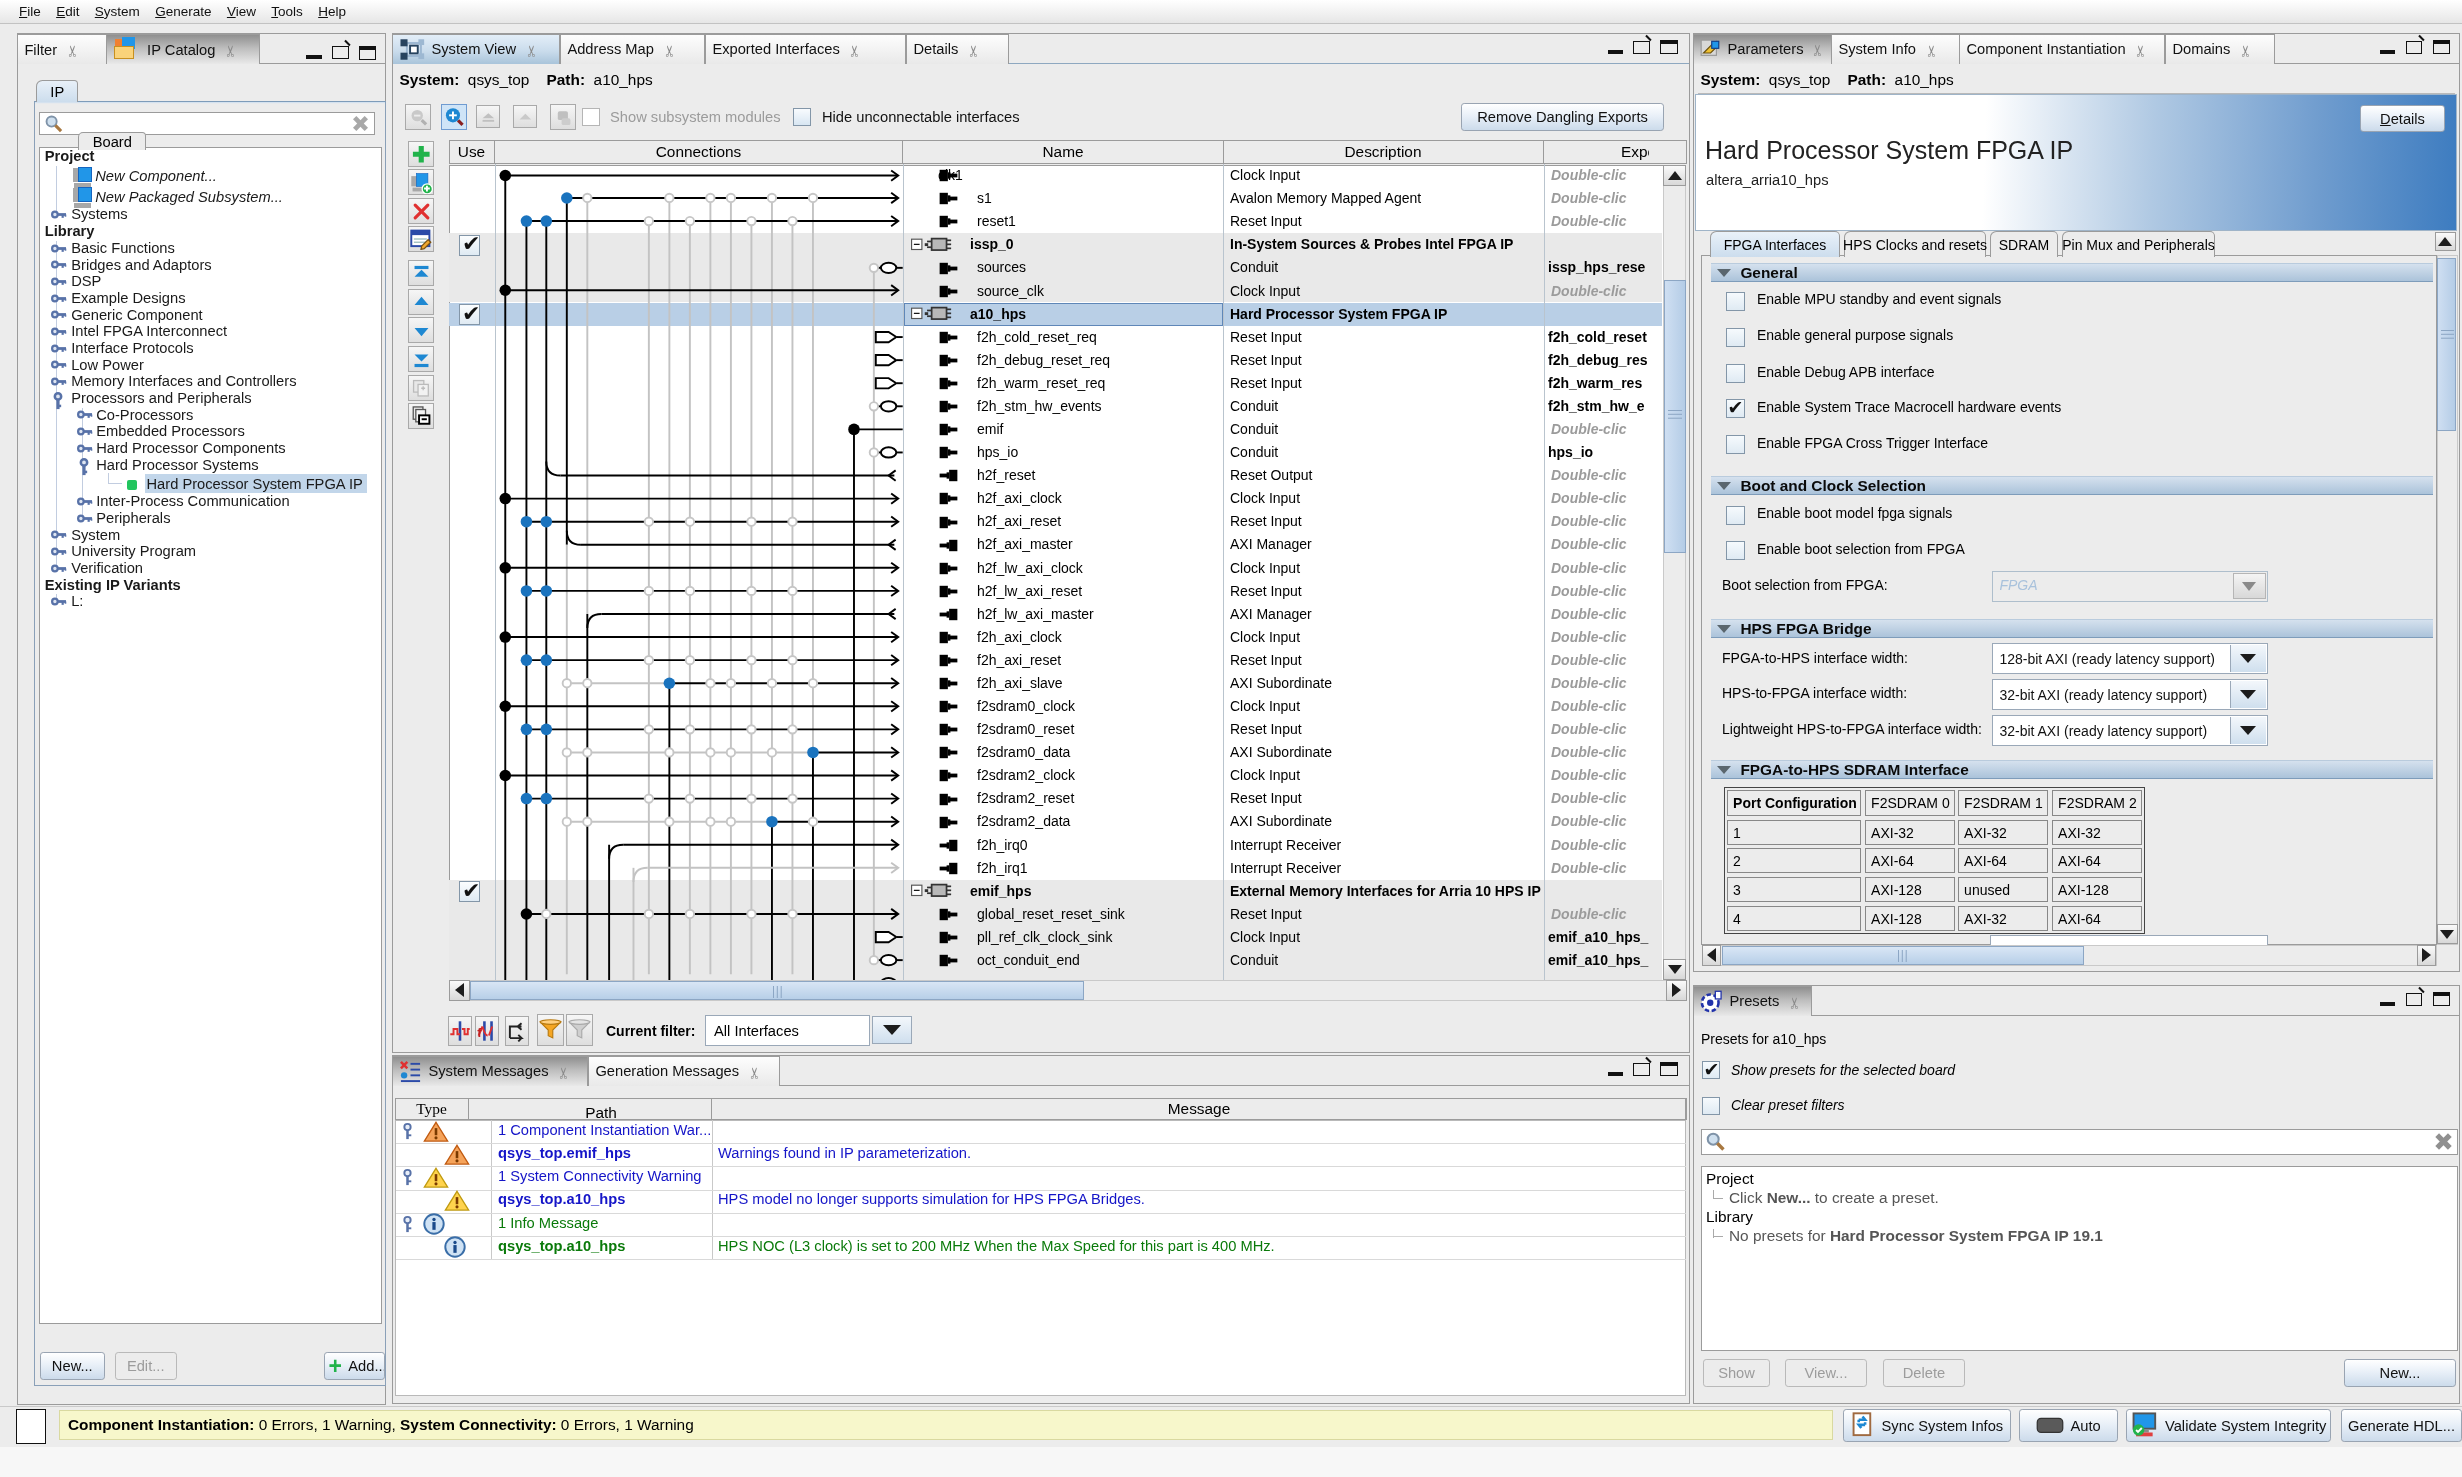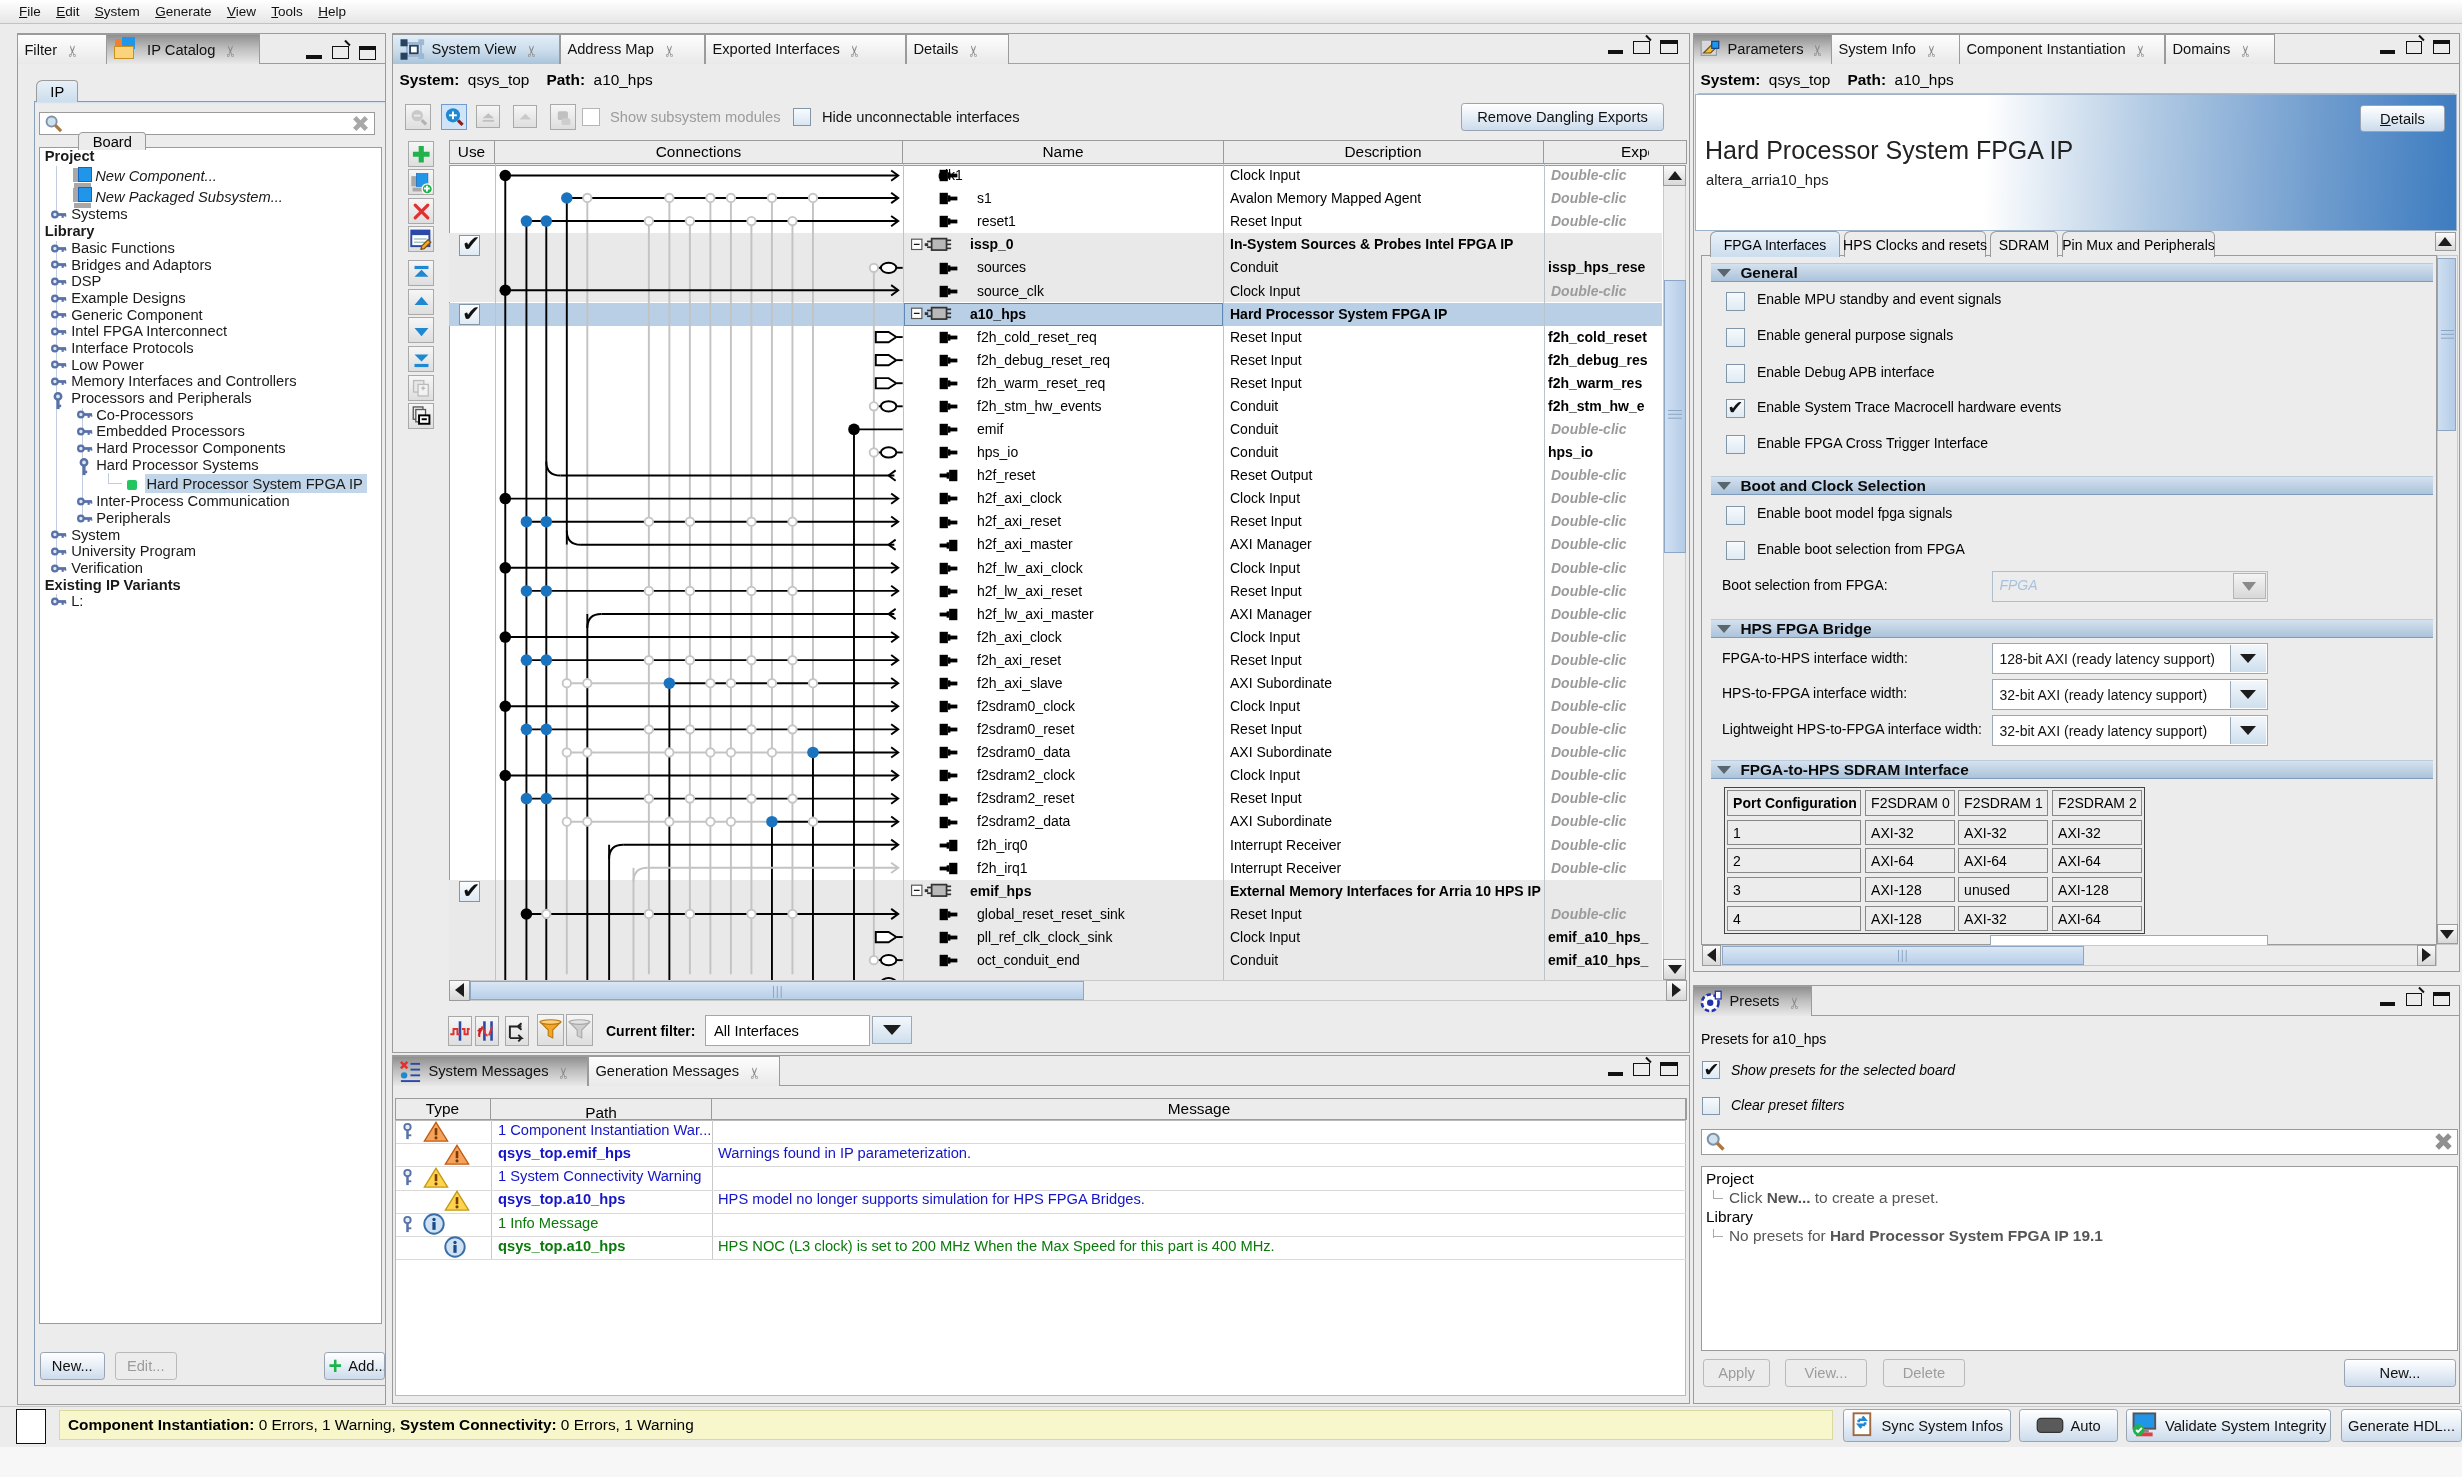--- a/index.html
+++ b/index.html
@@ -979,21 +979,21 @@
 <div class="ptab" style="left:195px;width:192px;">Generation Messages<span class="closeico">✂</span></div>
 <div class="winbtns" style="right:11.5px;top:6.4px;">
       <div class="mini"></div>
       <div class="float">
         <div class="floata"></div>
       </div>
       <div class="maxi"></div>
     </div>
 </div>
 <div class="abs" style="left:395px;top:1098px;width:1291px;height:22px;background:#ececec;border:0.6px solid #9b9b9b;"></div>
-<div class="abs" style="left:395px;top:1098px;width:96px;height:22px;border-right:0.6px solid #9b9b9b;font-size:15.4px;display:flex;align-items:center;justify-content:center;">Type</div>
+<div class="abs" style="left:395px;top:1098px;width:74px;height:22px;border-right:0.6px solid #9b9b9b;font-size:15.4px;display:flex;align-items:center;justify-content:center;font-family:Liberation Serif, serif;">Type</div>
 <div class="abs" style="left:491px;top:1098px;width:221px;height:30px;border-right:0.6px solid #9b9b9b;font-size:15.4px;display:flex;align-items:center;justify-content:center;">Path</div>
 <div class="abs" style="left:712px;top:1098px;width:975px;height:22px;border-right:0.6px solid #9b9b9b;font-size:15.4px;display:flex;align-items:center;justify-content:center;">Message</div>
 <div class="abs" style="left:395px;top:1120px;width:1291px;height:276px;background:#fff;border:0.6px solid #b9b9b9;"></div>
 <div class="abs" style="left:491px;top:1120px;width:0.6px;height:139px;background:#c9c9c9;"></div>
 <div class="abs" style="left:712px;top:1120px;width:0.6px;height:139px;background:#c9c9c9;"></div>
 <div class="abs" style="left:401px;top:1122px;"><svg width="13" height="19" viewBox="0 0 20 30">
       <circle cx="10" cy="8" r="5" fill="#e8eef8" stroke="#5872a8" stroke-width="3"></circle>
       <line x1="10" y1="13" x2="10" y2="27" stroke="#5872a8" stroke-width="4"></line>
       <line x1="10" y1="21" x2="16" y2="21" stroke="#5872a8" stroke-width="3"></line>
     </svg></div>
@@ -1190,21 +1190,21 @@
 </div>
 <div class="abs" style="left:1701px;top:1166px;width:757px;height:185px;background:#fff;border:1.3px solid #9b9b9b;"></div>
 <div class="abs" style="left:1706px;top:1170px;font-size:15.4px;">Project</div>
 <div class="abs" style="left:1713px;top:1190px;width:1.3px;height:9px;background:#aaa;"></div>
 <div class="abs" style="left:1713px;top:1198px;width:10.3px;height:1.3px;background:#aaa;"></div>
 <div class="abs" style="left:1729px;top:1189px;font-size:15.4px;color:#555;">Click <span class="b">New...</span> to create a preset.</div>
 <div class="abs" style="left:1706px;top:1208px;font-size:15.4px;">Library</div>
 <div class="abs" style="left:1713px;top:1229px;width:1.3px;height:9px;background:#aaa;"></div>
 <div class="abs" style="left:1713px;top:1236px;width:10.3px;height:1.3px;background:#aaa;"></div>
 <div class="abs" style="left:1729px;top:1227px;font-size:15.4px;color:#555;">No presets for <span class="b">Hard Processor System FPGA IP 19.1</span></div>
-<div class="btn dis" style="left:1703px;top:1359px;width:67px;height:28px;">Apply</div>
+<div class="btn dis" style="left:1703px;top:1359px;width:67px;height:28px;">Show</div>
 <div class="btn dis" style="left:1785px;top:1359px;width:82px;height:28px;">View...</div>
 <div class="btn dis" style="left:1883px;top:1359px;width:82px;height:28px;">Delete</div>
 <div class="btn" style="left:2344px;top:1359px;width:112px;height:28px;">New...</div>
 
 <div class="abs" style="left:0px;top:1406px;width:2462px;height:1.3px;background:#c9c9c9;"></div>
 <div class="abs" style="left:0px;top:1447px;width:2462px;height:31px;background:#f7f7f7;"></div>
 <div class="abs" style="left:16px;top:1409px;width:30px;height:35px;background:#fff;border:1.9px solid #111;"></div>
 <div class="abs" style="left:59px;top:1410px;width:1774px;height:29.5px;background:#f7f7cb;border:0.6px solid #d9d9a0;"></div>
 <div class="abs" style="left:68px;top:1416px;font-size:15.4px;"><span class="b">Component Instantiation:</span> 0 Errors, 1 Warning, <span class="b">System Connectivity:</span> 0 Errors, 1 Warning</div>
 <div class="btn" style="left:1843px;top:1409px;width:168px;height:33px;"><svg width="24.4" height="27" viewBox="0 0 38 42" style="margin-right:6.4px;">

